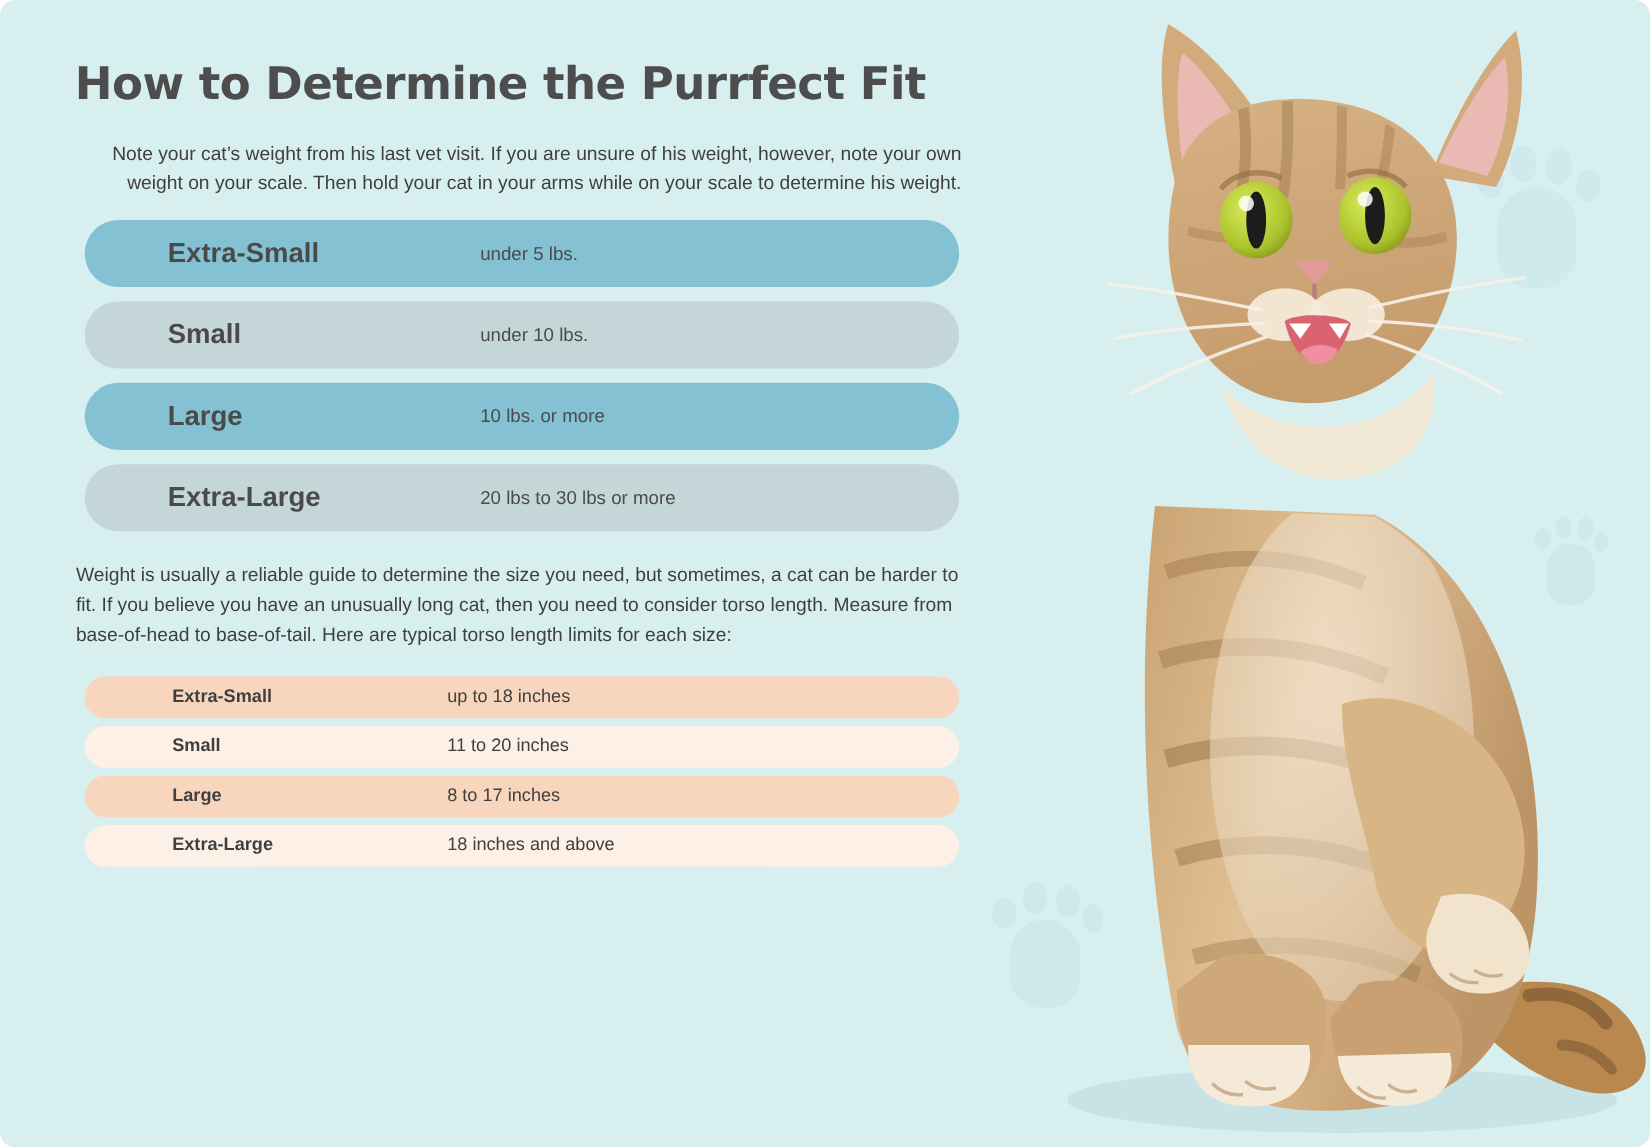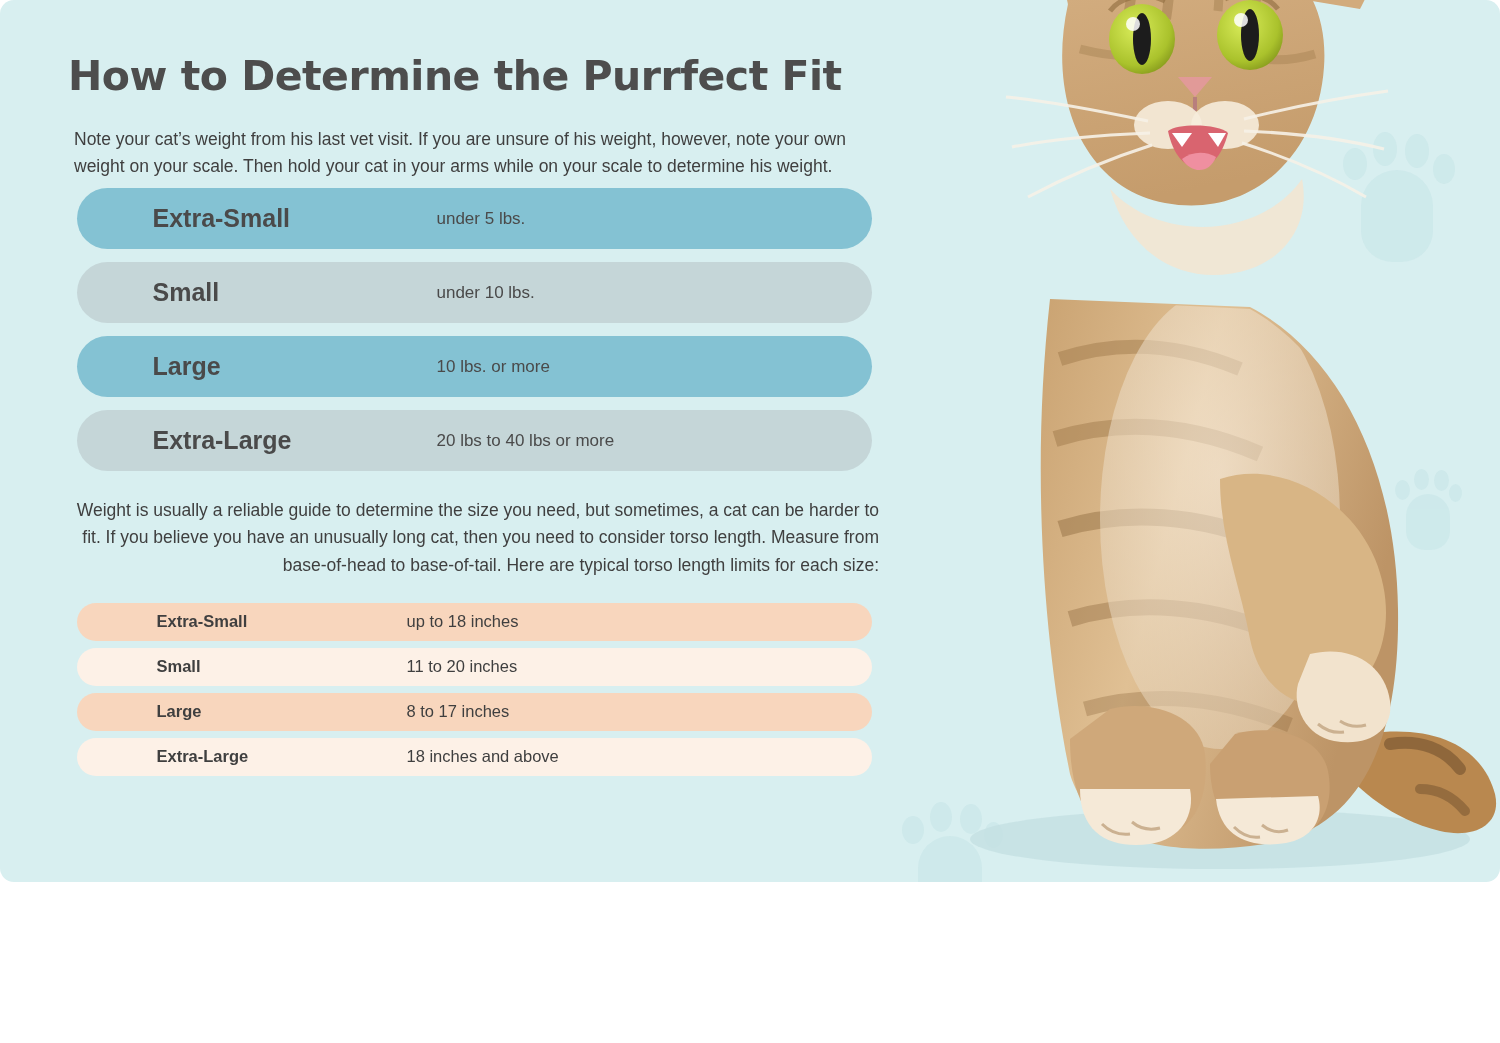--- a/index.html
+++ b/index.html
@@ -4,21 +4,21 @@
 <style>
   * { box-sizing: border-box; margin: 0; padding: 0; }
   html, body {
     width: 1500px; height: 1043px;
     font-family: "Liberation Sans", sans-serif;
     background: #ffffff;
     overflow: hidden;
   }
   .page {
     position: relative;
-    width: 1500px; height: 882px;
+    width: 1500px; height: 1043px;
     background: #d8eff0;
     border-radius: 14px;
     overflow: hidden;
   }
 
   
   .paw { position: absolute; opacity: .55; }
   .paw .pad {
     position: absolute;
     background: #c6e5e7;
@@ -40,23 +40,23 @@
     color: #4d4d4d;
     letter-spacing: -0.5px;
     margin-bottom: 26px;
     white-space: nowrap;
   }
 
   .intro {
     font-size: 17.5px;
     line-height: 1.55;
     color: #3f3f3f;
-    text-align: left;
+    text-align: right;
     width: 800px;
-    margin: 0 auto 8px auto;
+    margin: 0 auto 20px auto;
   }
 
   
   .weight-table { width: 795px; margin: 0 auto; }
   .w-row {
     display: flex;
     align-items: center;
     height: 61px;
     border-radius: 31px;
     margin-bottom: 13px;
@@ -74,21 +74,21 @@
     font-size: 17px;
     color: #4a4a4a;
     margin-left: 30px;
   }
 
   
   .mid-note {
     font-size: 17.5px;
     line-height: 1.55;
     color: #3f3f3f;
-    text-align: right;
+    text-align: left;
     width: 810px;
     margin: 26px auto 24px auto;
   }
 
   
   .torso-table { width: 795px; margin: 0 auto; }
   .t-row {
     display: flex;
     align-items: center;
     height: 38px;
@@ -170,21 +170,21 @@
       <div class="w-row alt-b">
         <span class="w-label">Small</span>
         <span class="w-value">under 10 lbs.</span>
       </div>
       <div class="w-row alt-a">
         <span class="w-label">Large</span>
         <span class="w-value">10 lbs. or more</span>
       </div>
       <div class="w-row alt-b">
         <span class="w-label">Extra-Large</span>
-        <span class="w-value">20 lbs to 40 lbs or more</span>
+        <span class="w-value">20 lbs to 30 lbs or more</span>
       </div>
     </div>
 
     <p class="mid-note">Weight is usually a reliable guide to determine the size you need, but sometimes, a cat can be harder to fit. If you believe you have an unusually long cat, then you need to consider torso length. Measure from base-of-head to base-of-tail. Here are typical torso length limits for each size:</p>
 
     <div class="torso-table">
       <div class="t-row alt-a">
         <span class="t-label">Extra-Small</span>
         <span class="t-value">up to 18 inches</span>
       </div>

